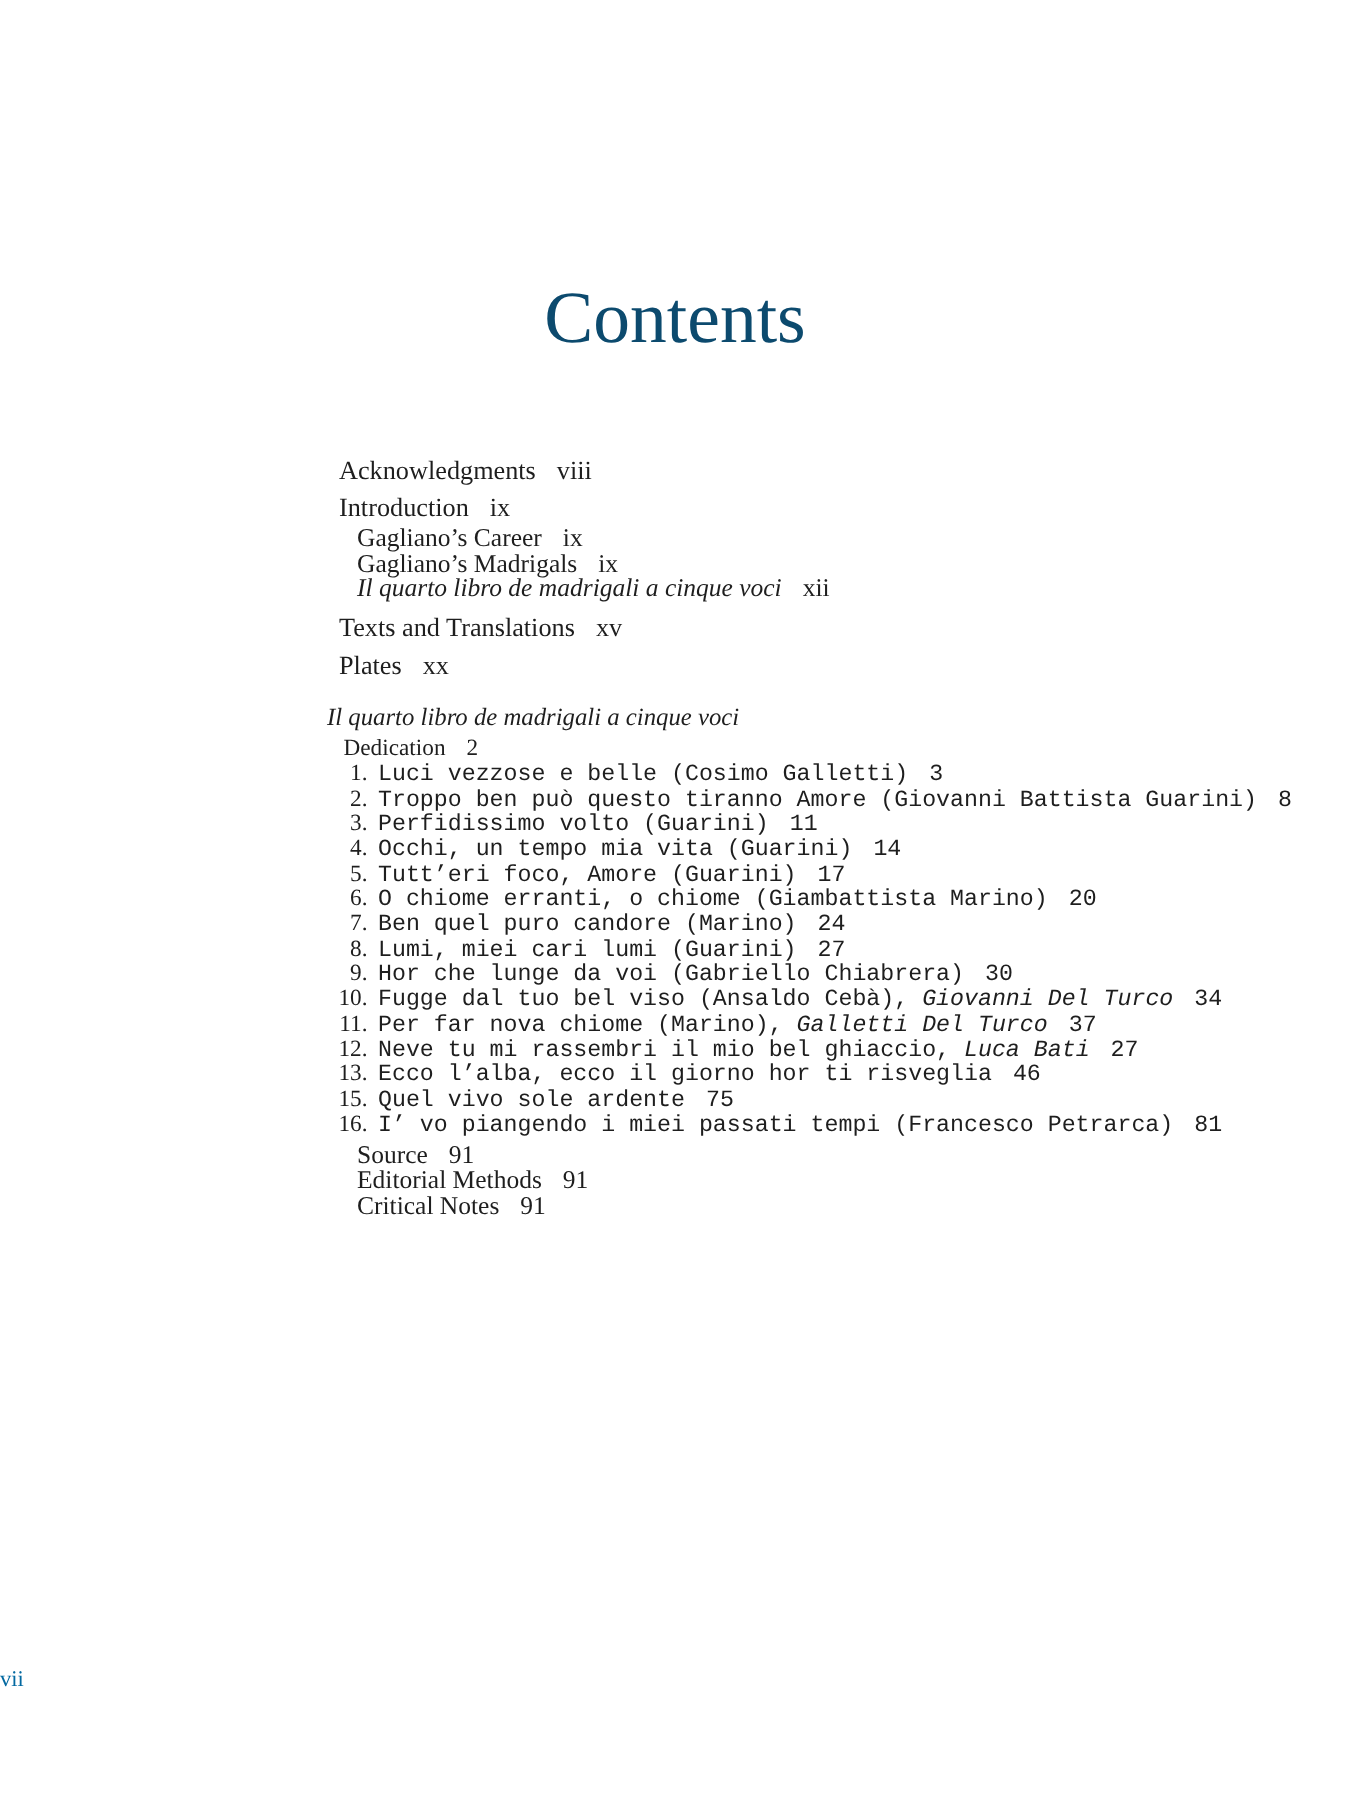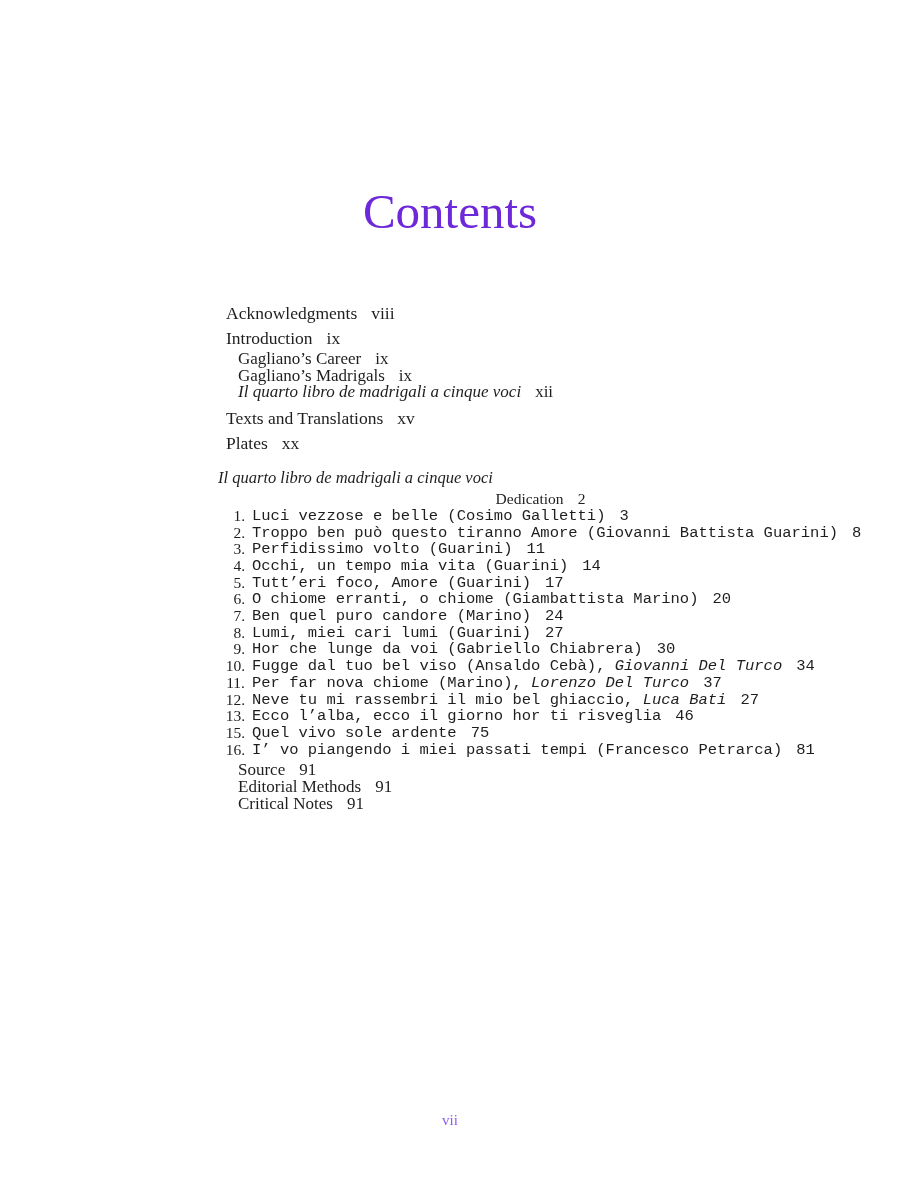--- a/index.html
+++ b/index.html
@@ -18,21 +18,21 @@
   }
   .title {
     position: absolute;
     top: 186px;
     left: 0;
     width: 100%;
     text-align: center;
     font-size: 49px;
     line-height: 52px;
     font-weight: 400;
-    color: #6d28d9;
+    color: #0c4a6e;
   }
   .toc {
     position: absolute;
     left: 212px;
     top: 303px;
     width: 640px;
   }
   .row { white-space: nowrap; }
   .l1 {
     font-size: 17.5px;
@@ -47,21 +47,20 @@
   .heading {
     font-size: 16.5px;
     line-height: 20px;
     margin-left: 6px;
     font-style: italic;
   }
   .ded {
     font-size: 15.5px;
     line-height: 16.7px;
     margin-left: 17px;
-    text-align: center;
   }
   .item {
     display: flex;
     font-size: 15.5px;
     line-height: 16.7px;
   }
   .num {
     flex: 0 0 33px;
     text-align: right;
   }
@@ -72,24 +71,23 @@
   .mt3  { margin-top: 3px; }
   .mt4  { margin-top: 4px; }
   .mt5  { margin-top: 5px; }
   .mt7  { margin-top: 7px; }
   .mt15 { margin-top: 15px; }
   .footer {
     position: absolute;
     top: 1111px;
     left: 0;
     width: 100%;
-    text-align: center;
     font-size: 15px;
     line-height: 18px;
-    color: #8b5cf6;
+    color: #0369a1;
   }
 </style>
 </head>
 <body>
 
 <div class="page">
 
   <div class="title">Contents</div>
 
   <div class="toc">
@@ -157,21 +155,21 @@
         <span class="itxt"><span>Hor che lunge da voi (Gabriello Chiabrera)</span><span class="it"></span><span class="pg">30</span></span>
       </div>
 
     <div class="item">
         <span class="num">10.</span>
         <span class="itxt"><span>Fugge dal tuo bel viso (Ansaldo Cebà), </span><span class="it">Giovanni Del Turco</span><span class="pg">34</span></span>
       </div>
 
     <div class="item">
         <span class="num">11.</span>
-        <span class="itxt"><span>Per far nova chiome (Marino), </span><span class="it">Lorenzo Del Turco</span><span class="pg">37</span></span>
+        <span class="itxt"><span>Per far nova chiome (Marino), </span><span class="it">Galletti Del Turco</span><span class="pg">37</span></span>
       </div>
 
     <div class="item">
         <span class="num">12.</span>
         <span class="itxt"><span>Neve tu mi rassembri il mio bel ghiaccio, </span><span class="it">Luca Bati</span><span class="pg">27</span></span>
       </div>
 
     <div class="item">
         <span class="num">13.</span>
         <span class="itxt"><span>Ecco l’alba, ecco il giorno hor ti risveglia</span><span class="it"></span><span class="pg">46</span></span>

